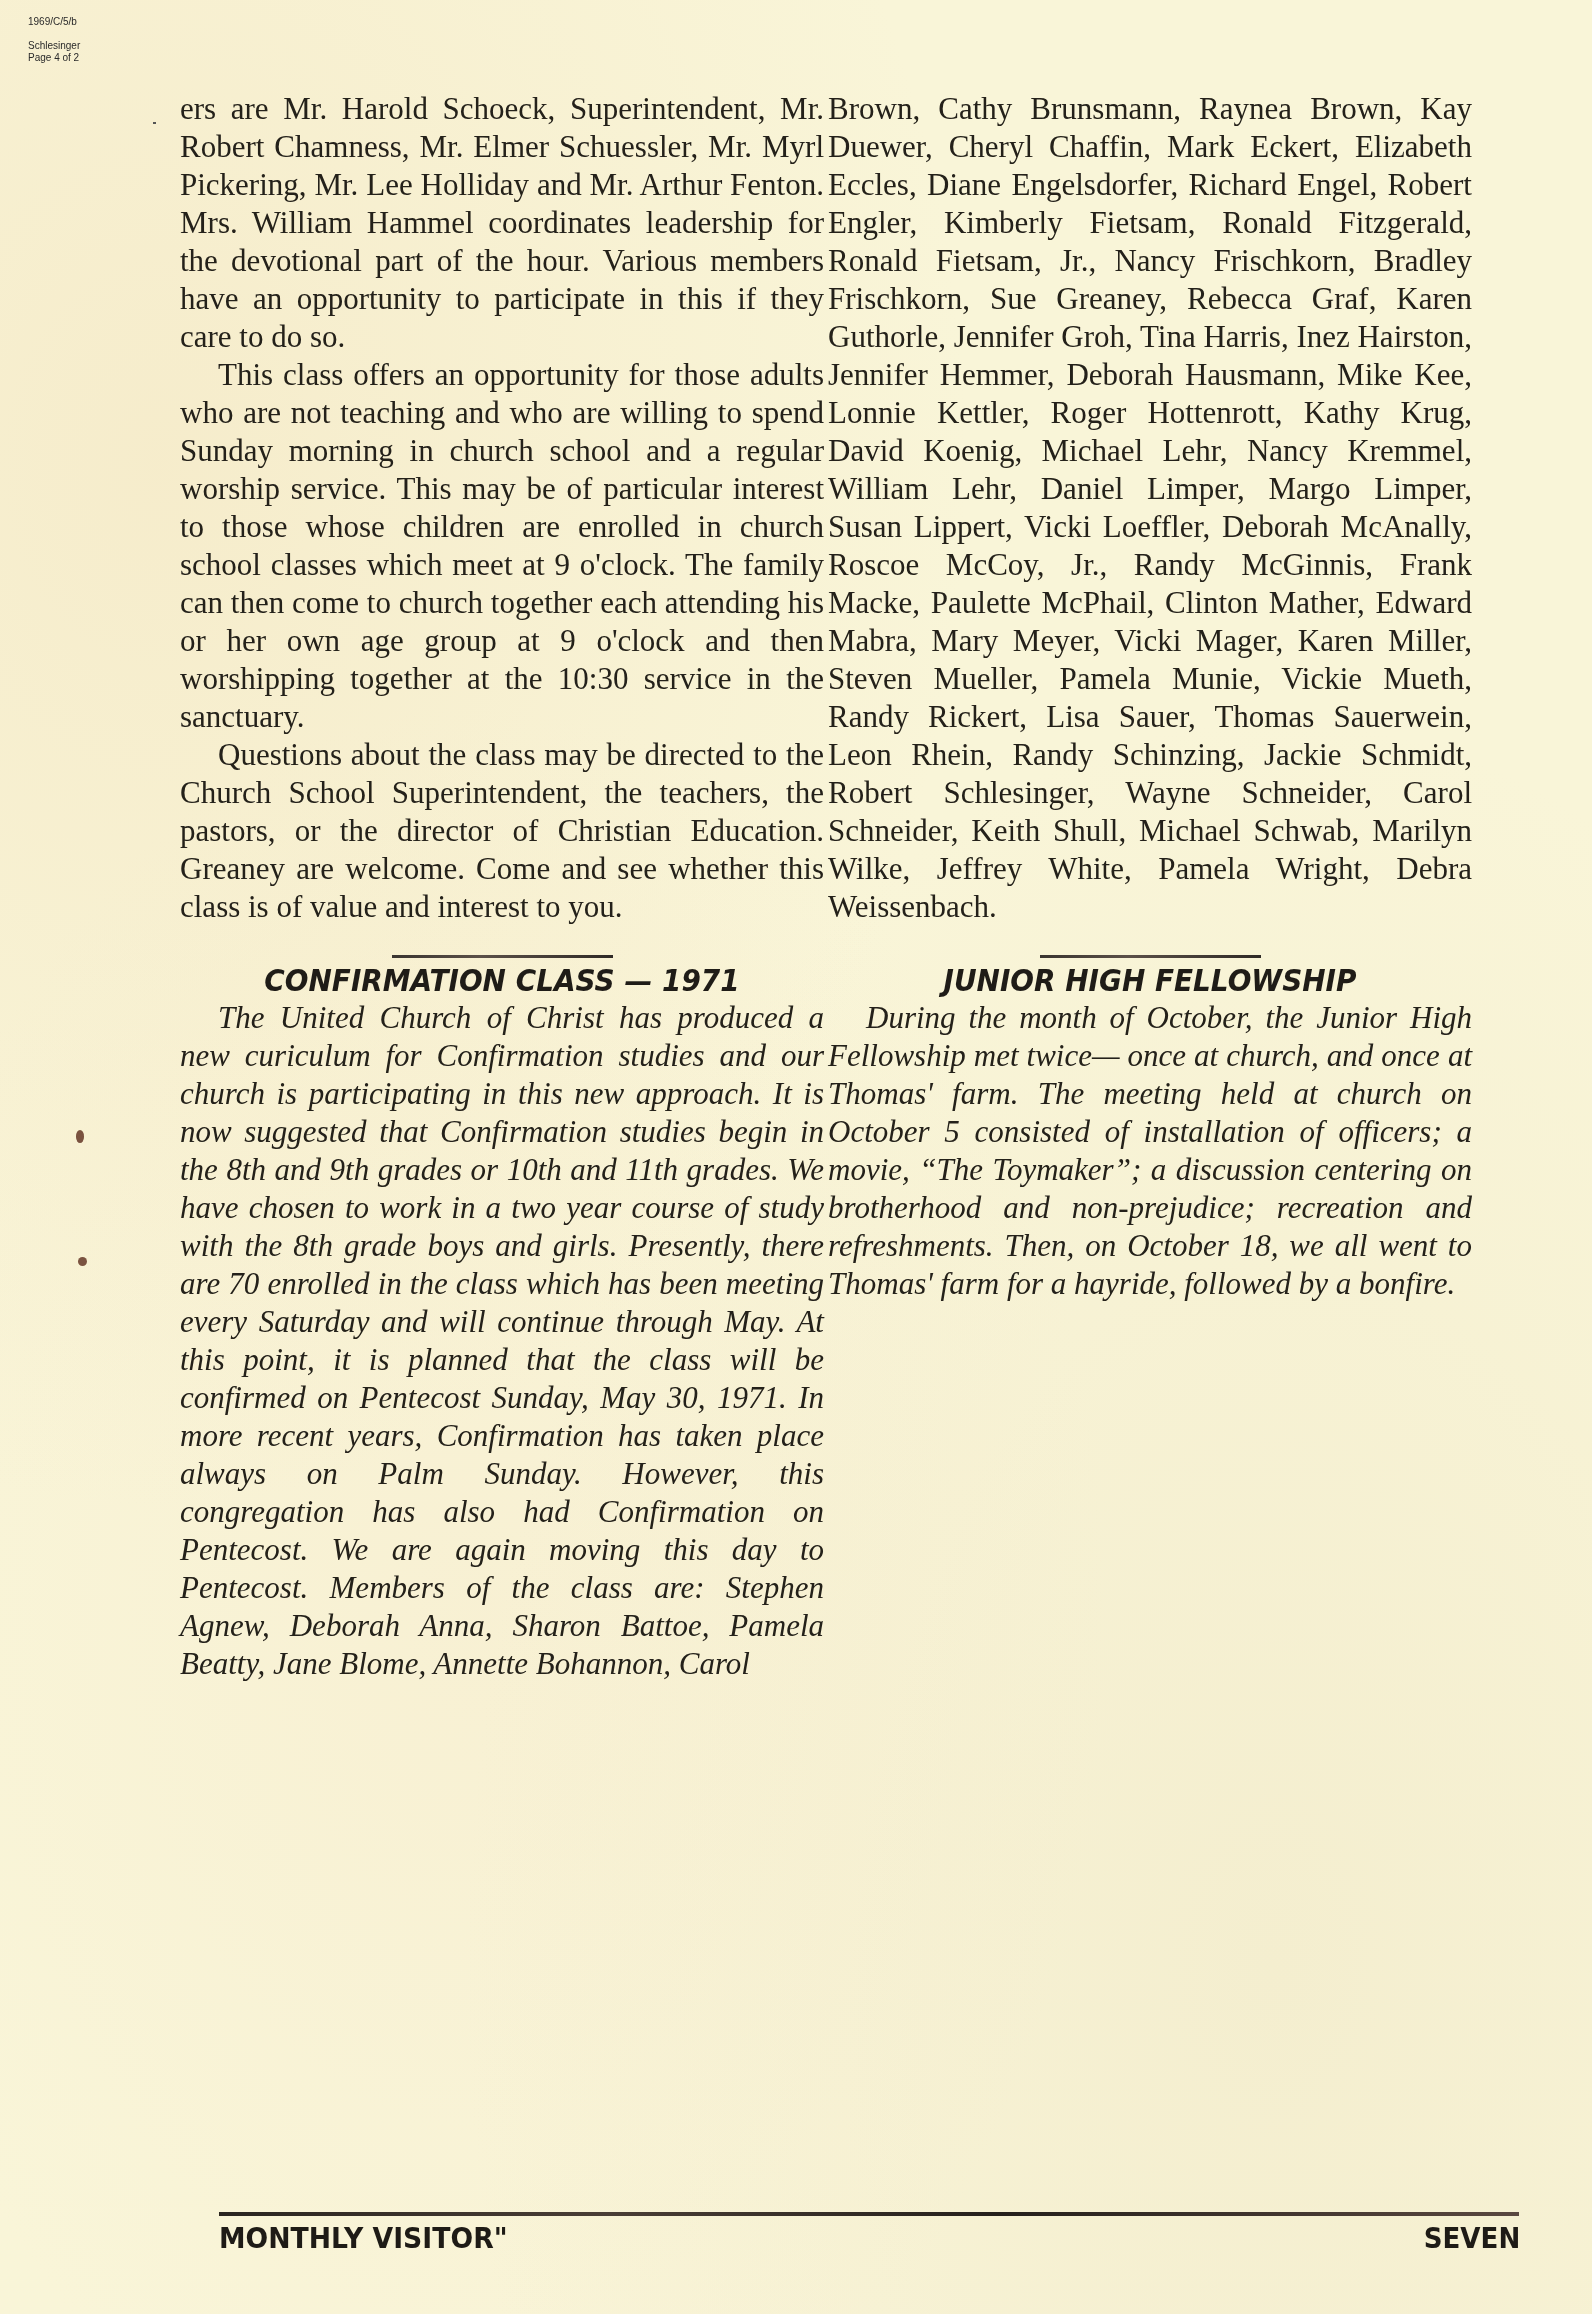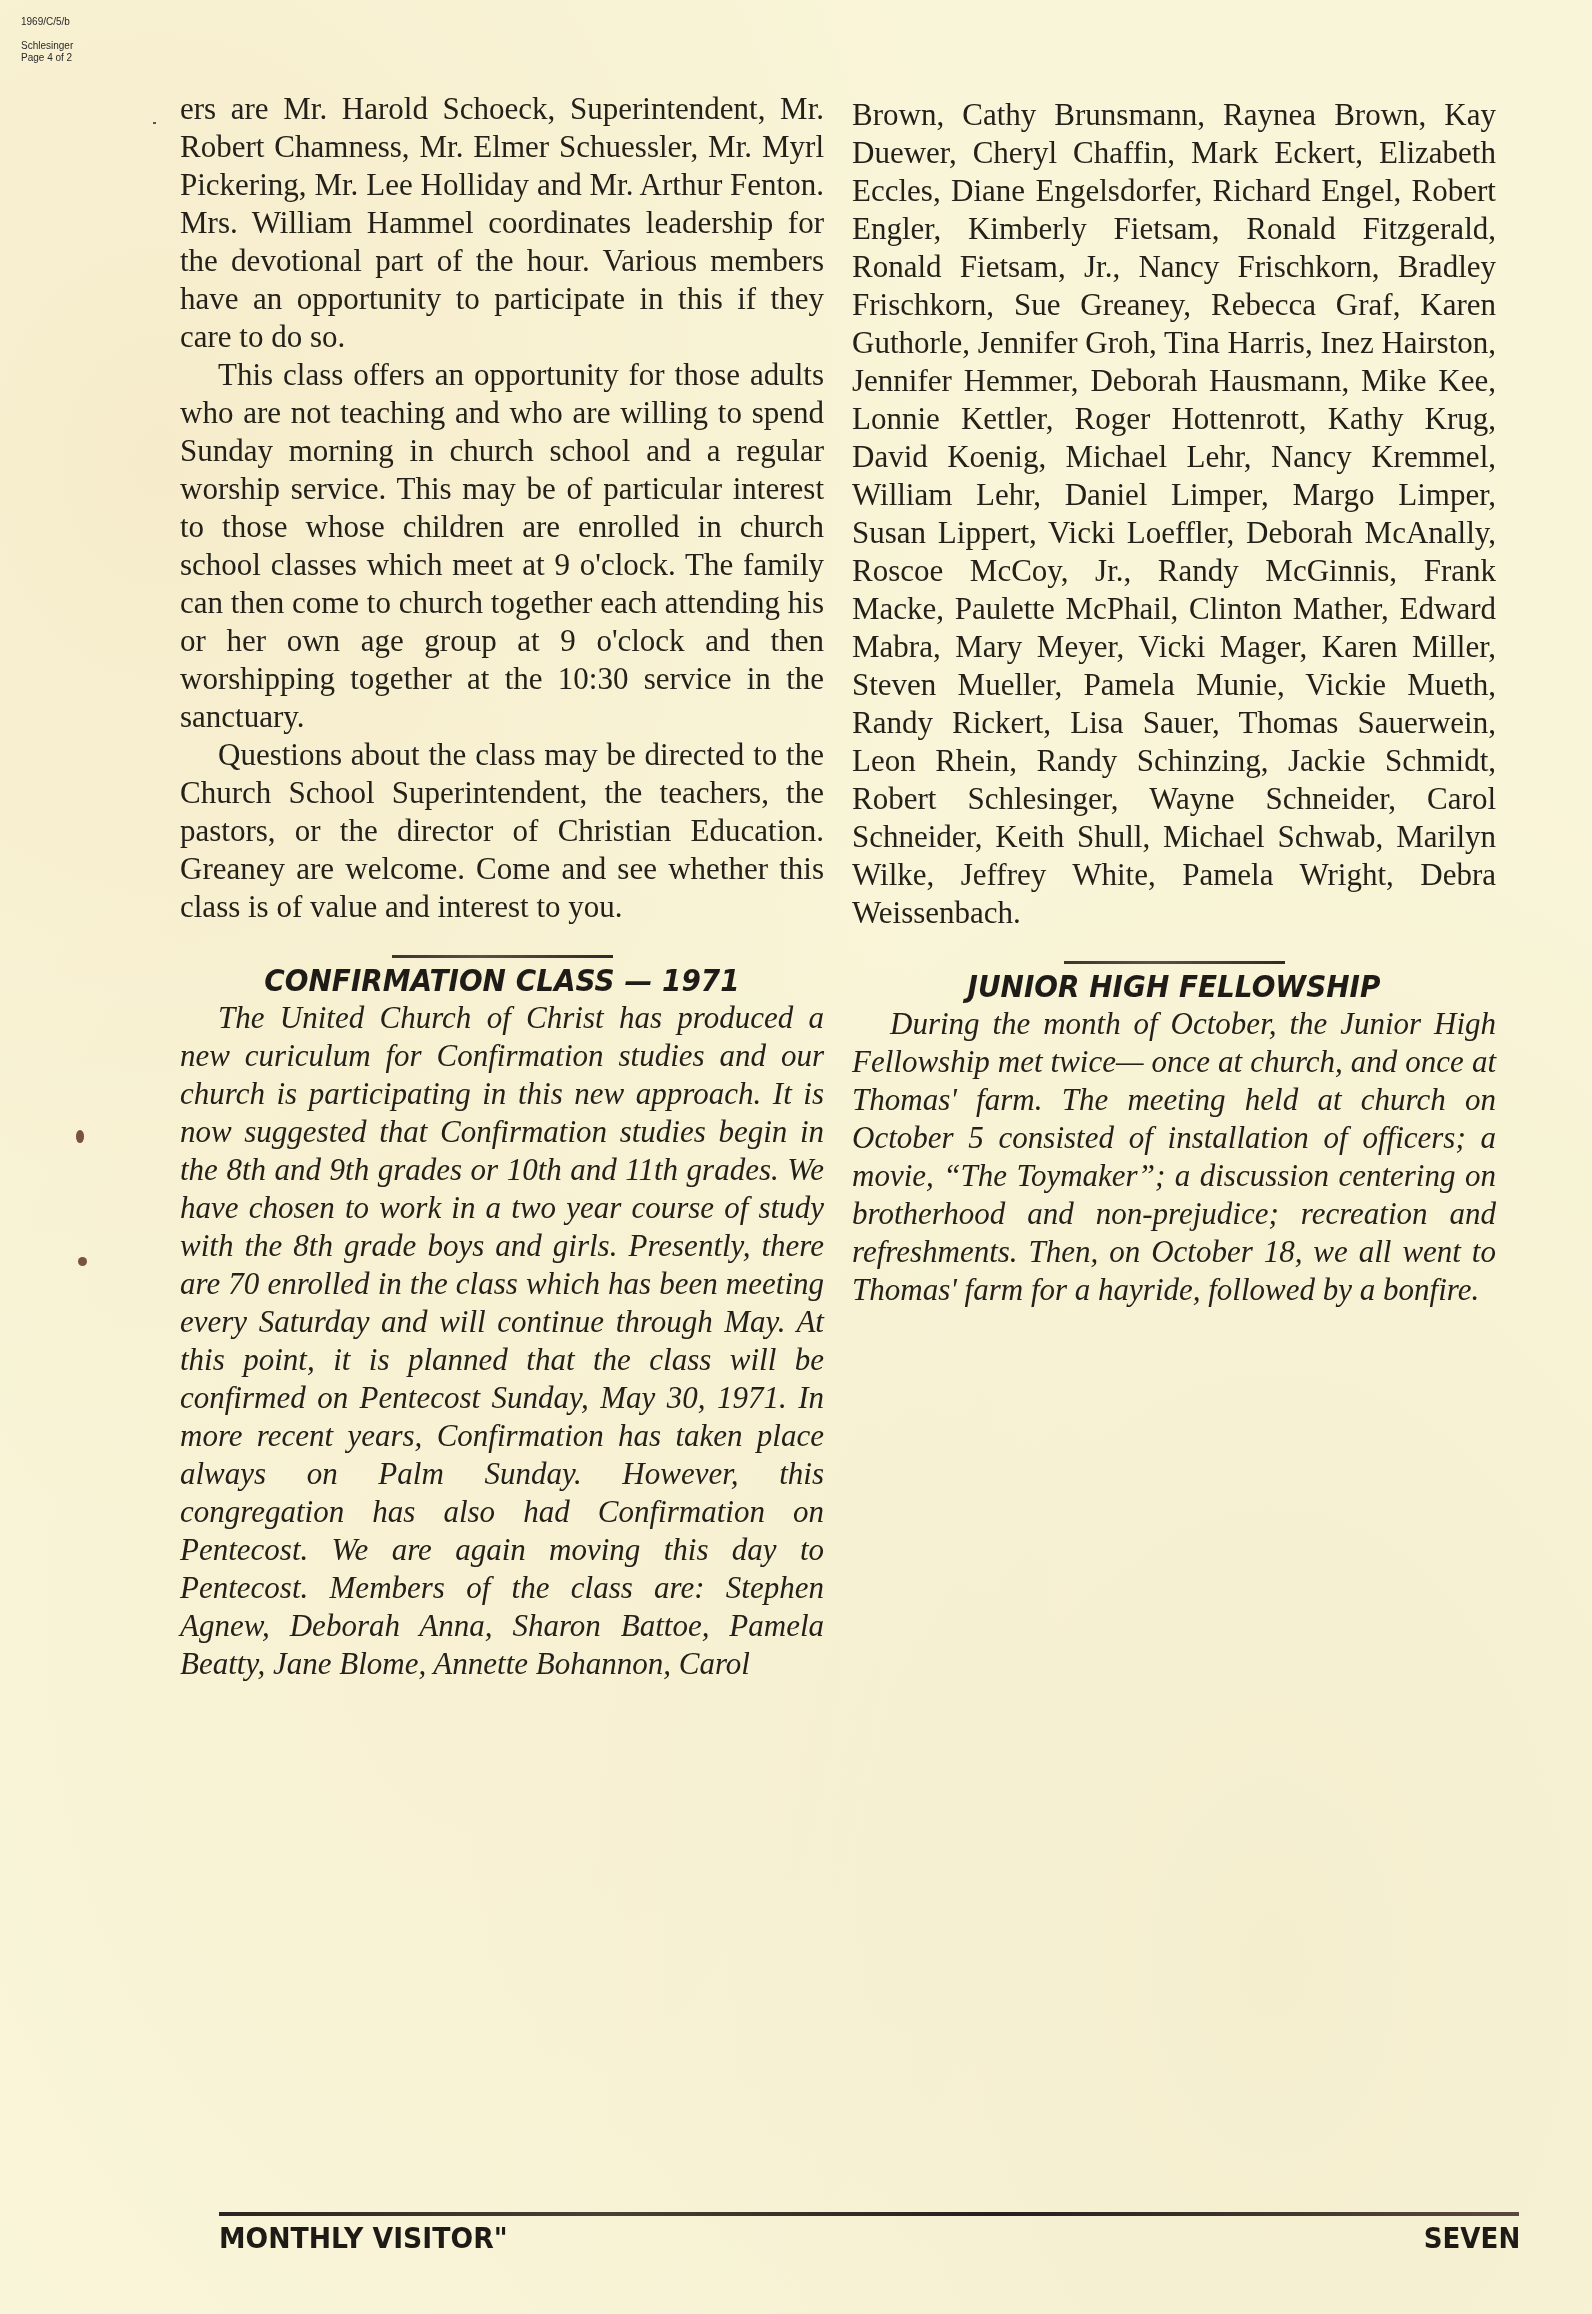--- a/index.html
+++ b/index.html
@@ -13,40 +13,40 @@
       background-image:
         radial-gradient(ellipse at 10% 20%, rgba(240,220,180,0.35), transparent 40%),
         radial-gradient(ellipse at 80% 85%, rgba(235,225,190,0.35), transparent 45%),
         radial-gradient(ellipse at 30% 70%, rgba(245,230,200,0.3), transparent 40%);
       position: relative;
       overflow: hidden;
       color: #222018;
     }
     .archive-tag {
       position: absolute;
-      left: 21px;
+      left: 28px;
       top: 16px;
       font-family: "Liberation Sans", sans-serif;
       font-size: 10px;
       line-height: 11.7px;
       color: #2a2a2a;
     }
     .archive-tag .ref { margin-bottom: 12.6px; }
     .column {
       position: absolute;
       top: 90px;
       width: 644px;
       font-family: "Liberation Serif", serif;
       font-size: 31px;
       line-height: 38px;
       text-align: justify;
       color: #24211a;
     }
     .col-left { left: 180px; }
-    .col-right { left: 852px; width: 644px; margin-top: 6px; }
+    .col-right { left: 828px; width: 644px; }
     .para {
       margin: 0;
       text-indent: 0;
     }
     .para.indent { text-indent: 38px; }
     .rule {
       height: 2.7px;
       background: linear-gradient(90deg, #3a3530, #5b5048 40%, #2f2a26);
       width: 221px;
       margin: 0 auto;

